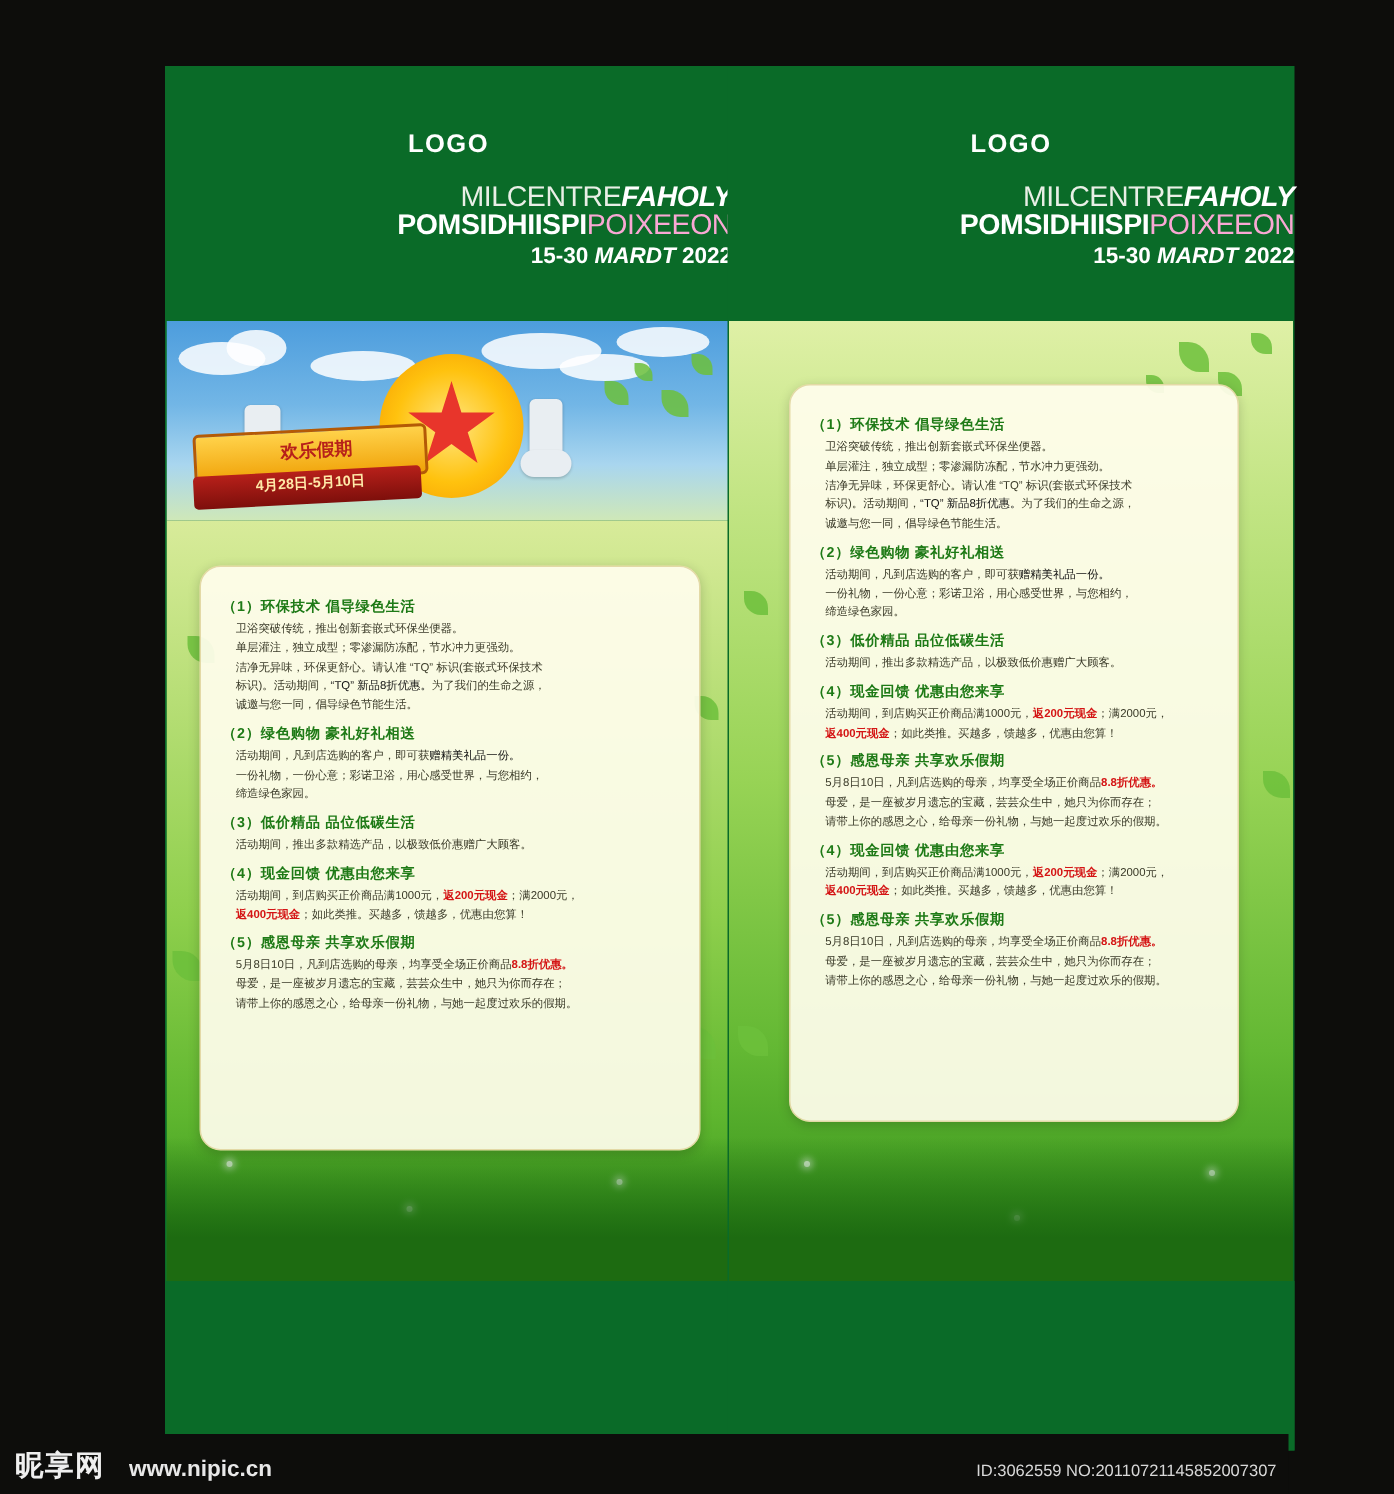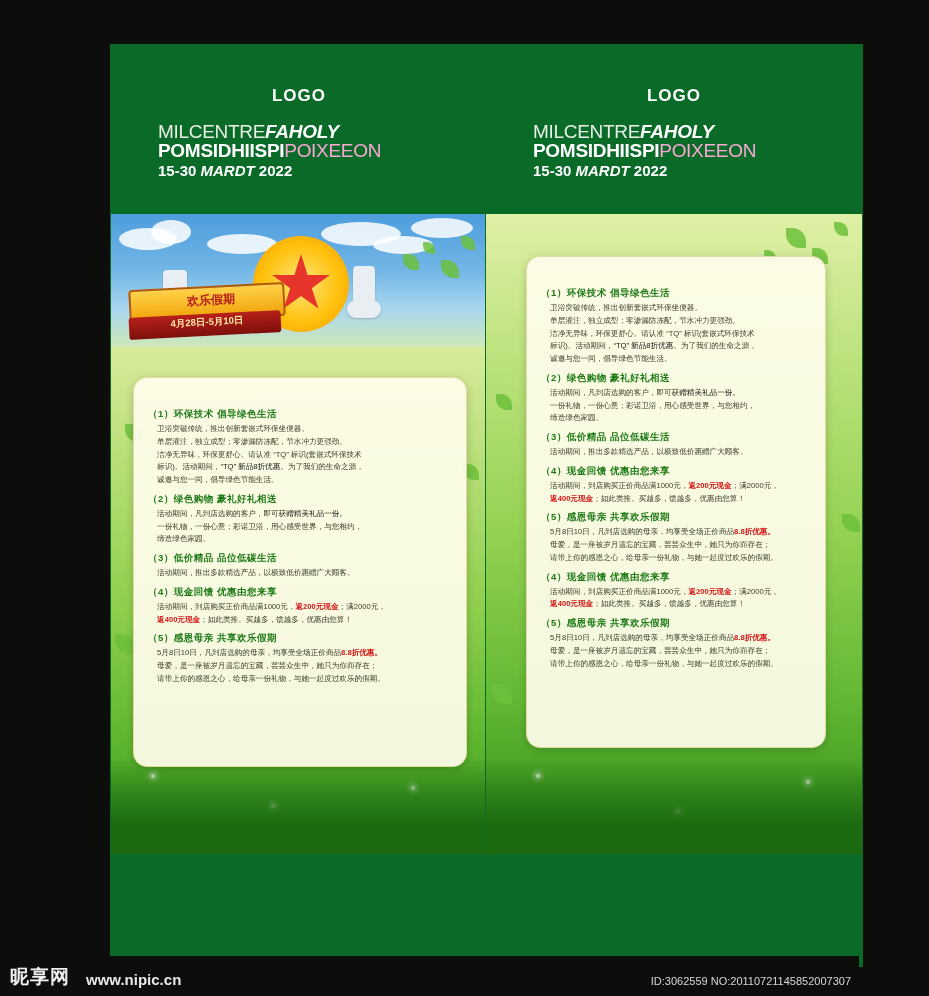--- a/index.html
+++ b/index.html
@@ -31,20 +31,21 @@
   .logo{
     text-align:center;
     font-size:17px;font-weight:bold;letter-spacing:1px;
     margin-top:42px;
     color:#ffffff;
   }
   .hdr-lines{
     margin-top:16px;
     padding-left:48px;
     line-height:1.02;
+    text-align:right;
   }
   .hl{white-space:nowrap;}
   .hl1{font-size:19px;letter-spacing:-0.3px;}
   .hl1 .thin{font-weight:300;color:#e9efe6;}
   .hl1 .bold{font-weight:bold;font-style:italic;}
   .hl2{font-size:19px;letter-spacing:-0.3px;}
   .hl2 .bold{font-weight:bold;}
   .hl2 .thin{font-weight:300;color:#f9a8d4;}
   .hl3{font-size:15px;font-weight:bold;margin-top:2px;}
   .hl3 .ital{font-style:italic;}
@@ -119,21 +120,21 @@
   .leaf{position:absolute;background:#6cbf3b;border-radius:0 70% 0 70%;opacity:.85;}
   .spark{position:absolute;width:4px;height:4px;border-radius:50%;background:#fff;opacity:.85;box-shadow:0 0 5px 2px rgba(255,255,255,.7);}
 
   
   .card{
     position:absolute;
     background:rgba(255,253,236,.93);
     border:1px solid #e3d9a6;
     border-radius:14px;
     box-shadow:0 2px 8px rgba(0,0,0,.18);
-    padding:30px 14px;
+    padding:20px 14px;
     box-sizing:border-box;
   }
   .card.left{left:22px;top:163px;width:334px;height:390px;}
   .card.right{left:40px;top:42px;width:300px;height:492px;}
 
   .item{margin-bottom:7px;}
   .item-title{
     font-size:9.5px;font-weight:bold;color:#1e7a16;margin-bottom:2px;
     letter-spacing:.5px;
   }

